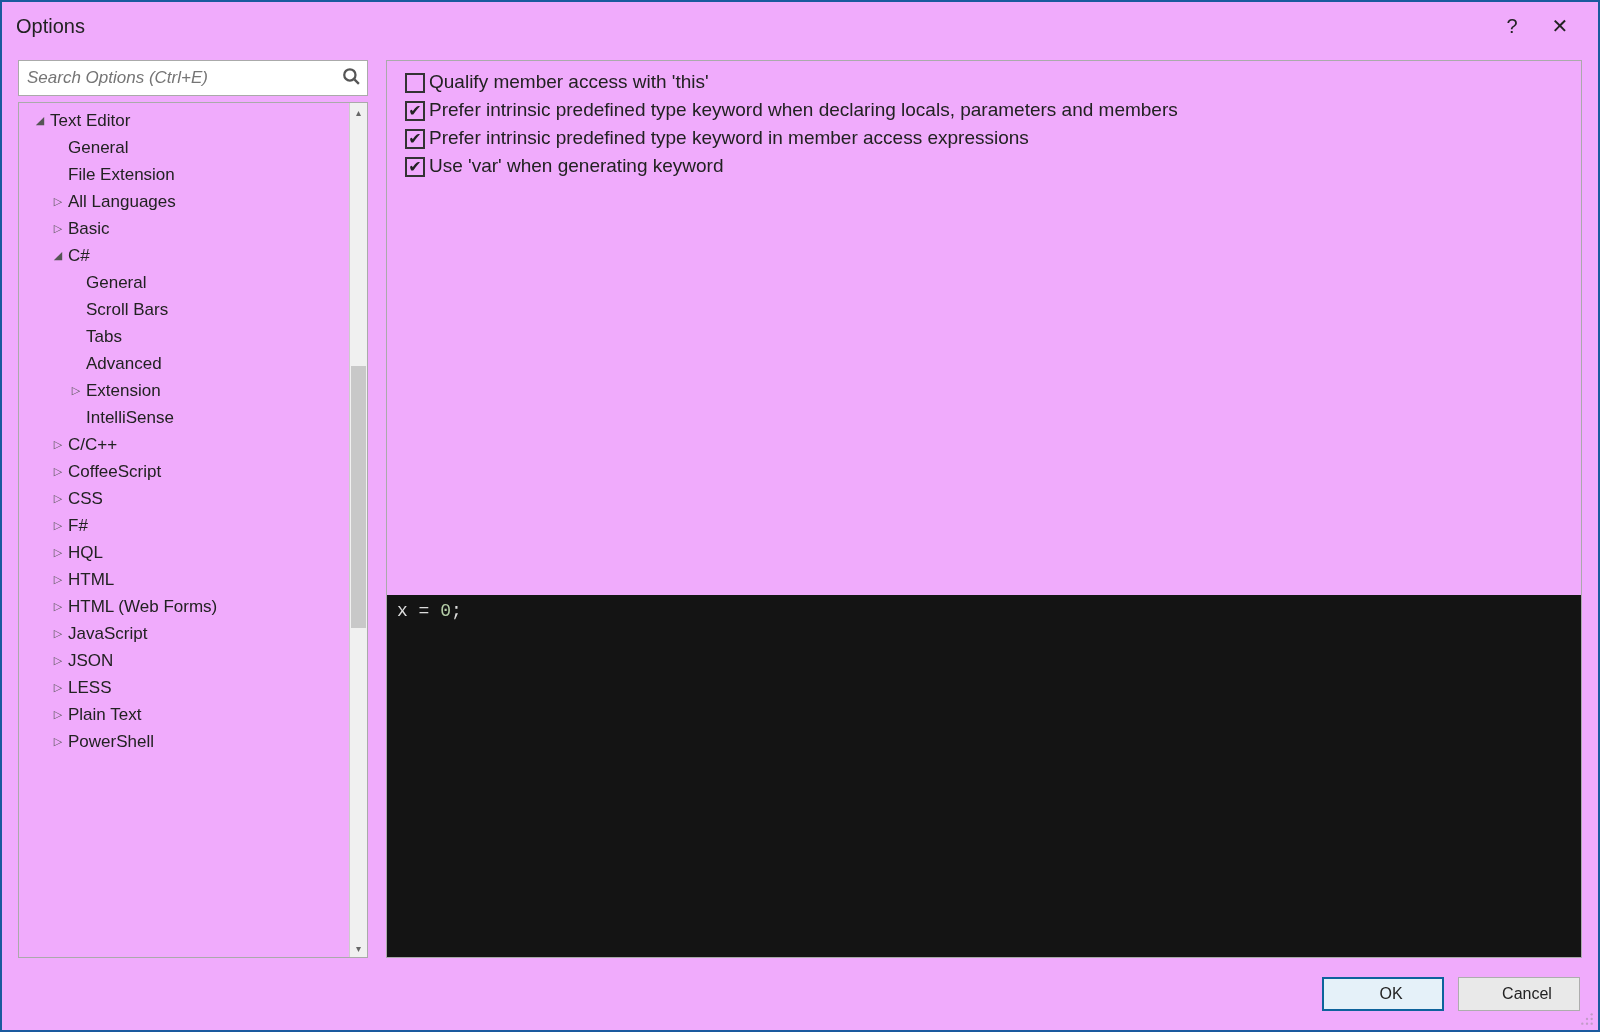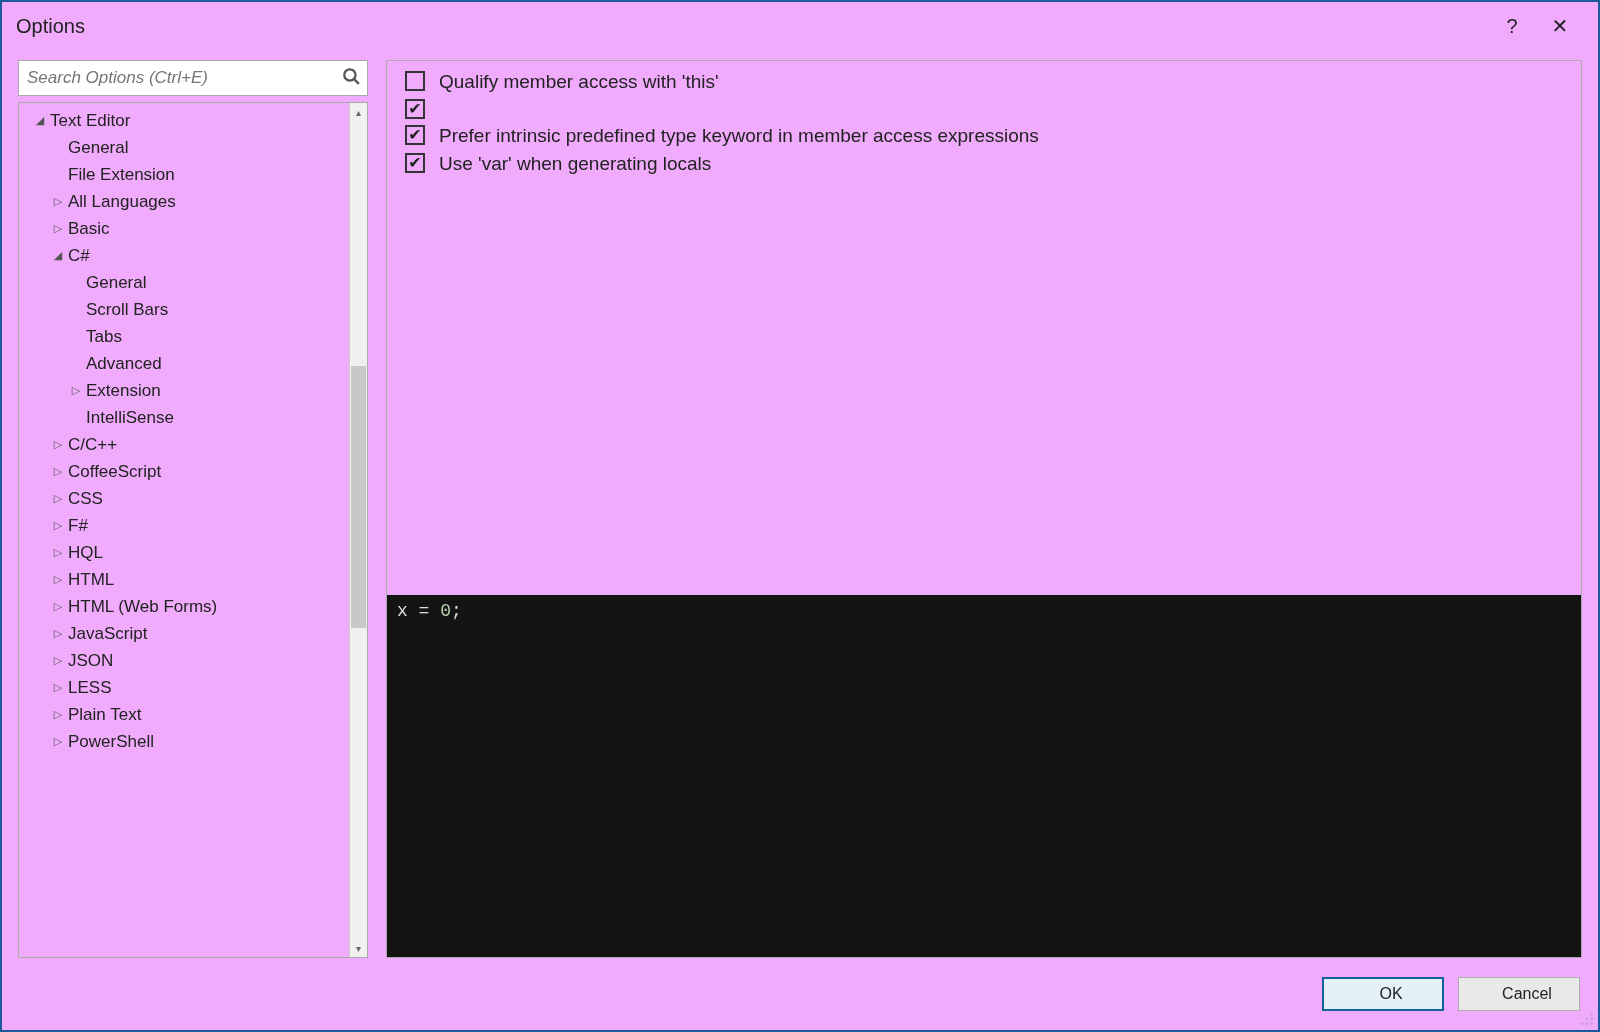--- a/index.html
+++ b/index.html
@@ -138,22 +138,22 @@
     border: 1px solid #aaa;
     overflow: hidden;
   }
   .options-pane {
     padding: 10px 18px;
     font-size: 19px;
     color: #222;
   }
   .check-row {
     display: flex;
-    align-items: flex-start;
-    gap: 14px;
+    align-items: flex-end;
+    gap: 4px;
     margin-bottom: 6px;
   }
   .check-box {
     width: 20px;
     height: 20px;
     border: 2px solid #333;
     display: inline-flex;
     align-items: center;
     justify-content: center;
     font-size: 16px;
@@ -342,28 +342,29 @@
     </div>
 
     <div class="rightcol">
       <div class="options-pane" id="options-pane">
           <div class="check-row">
             <span class="check-box"></span>
             <span>Qualify member access with 'this'</span>
           </div>
           <div class="check-row">
             <span class="check-box">✔</span>
+            <span>Prefer intrinsic predefined type keyword when declaring locals, parameters and members</span>
           </div>
           <div class="check-row">
             <span class="check-box">✔</span>
             <span>Prefer intrinsic predefined type keyword in member access expressions</span>
           </div>
           <div class="check-row">
             <span class="check-box">✔</span>
-            <span>Use 'var' when generating locals</span>
+            <span>Use 'var' when generating keyword</span>
           </div>
         </div>
       <div class="code-preview"><span>x = </span><span class="code-num">0</span><span>;</span></div>
     </div>
 
   </div>
 
   <div class="footer">
     <button class="btn primary">OK</button>
     <button class="btn">Cancel</button>

